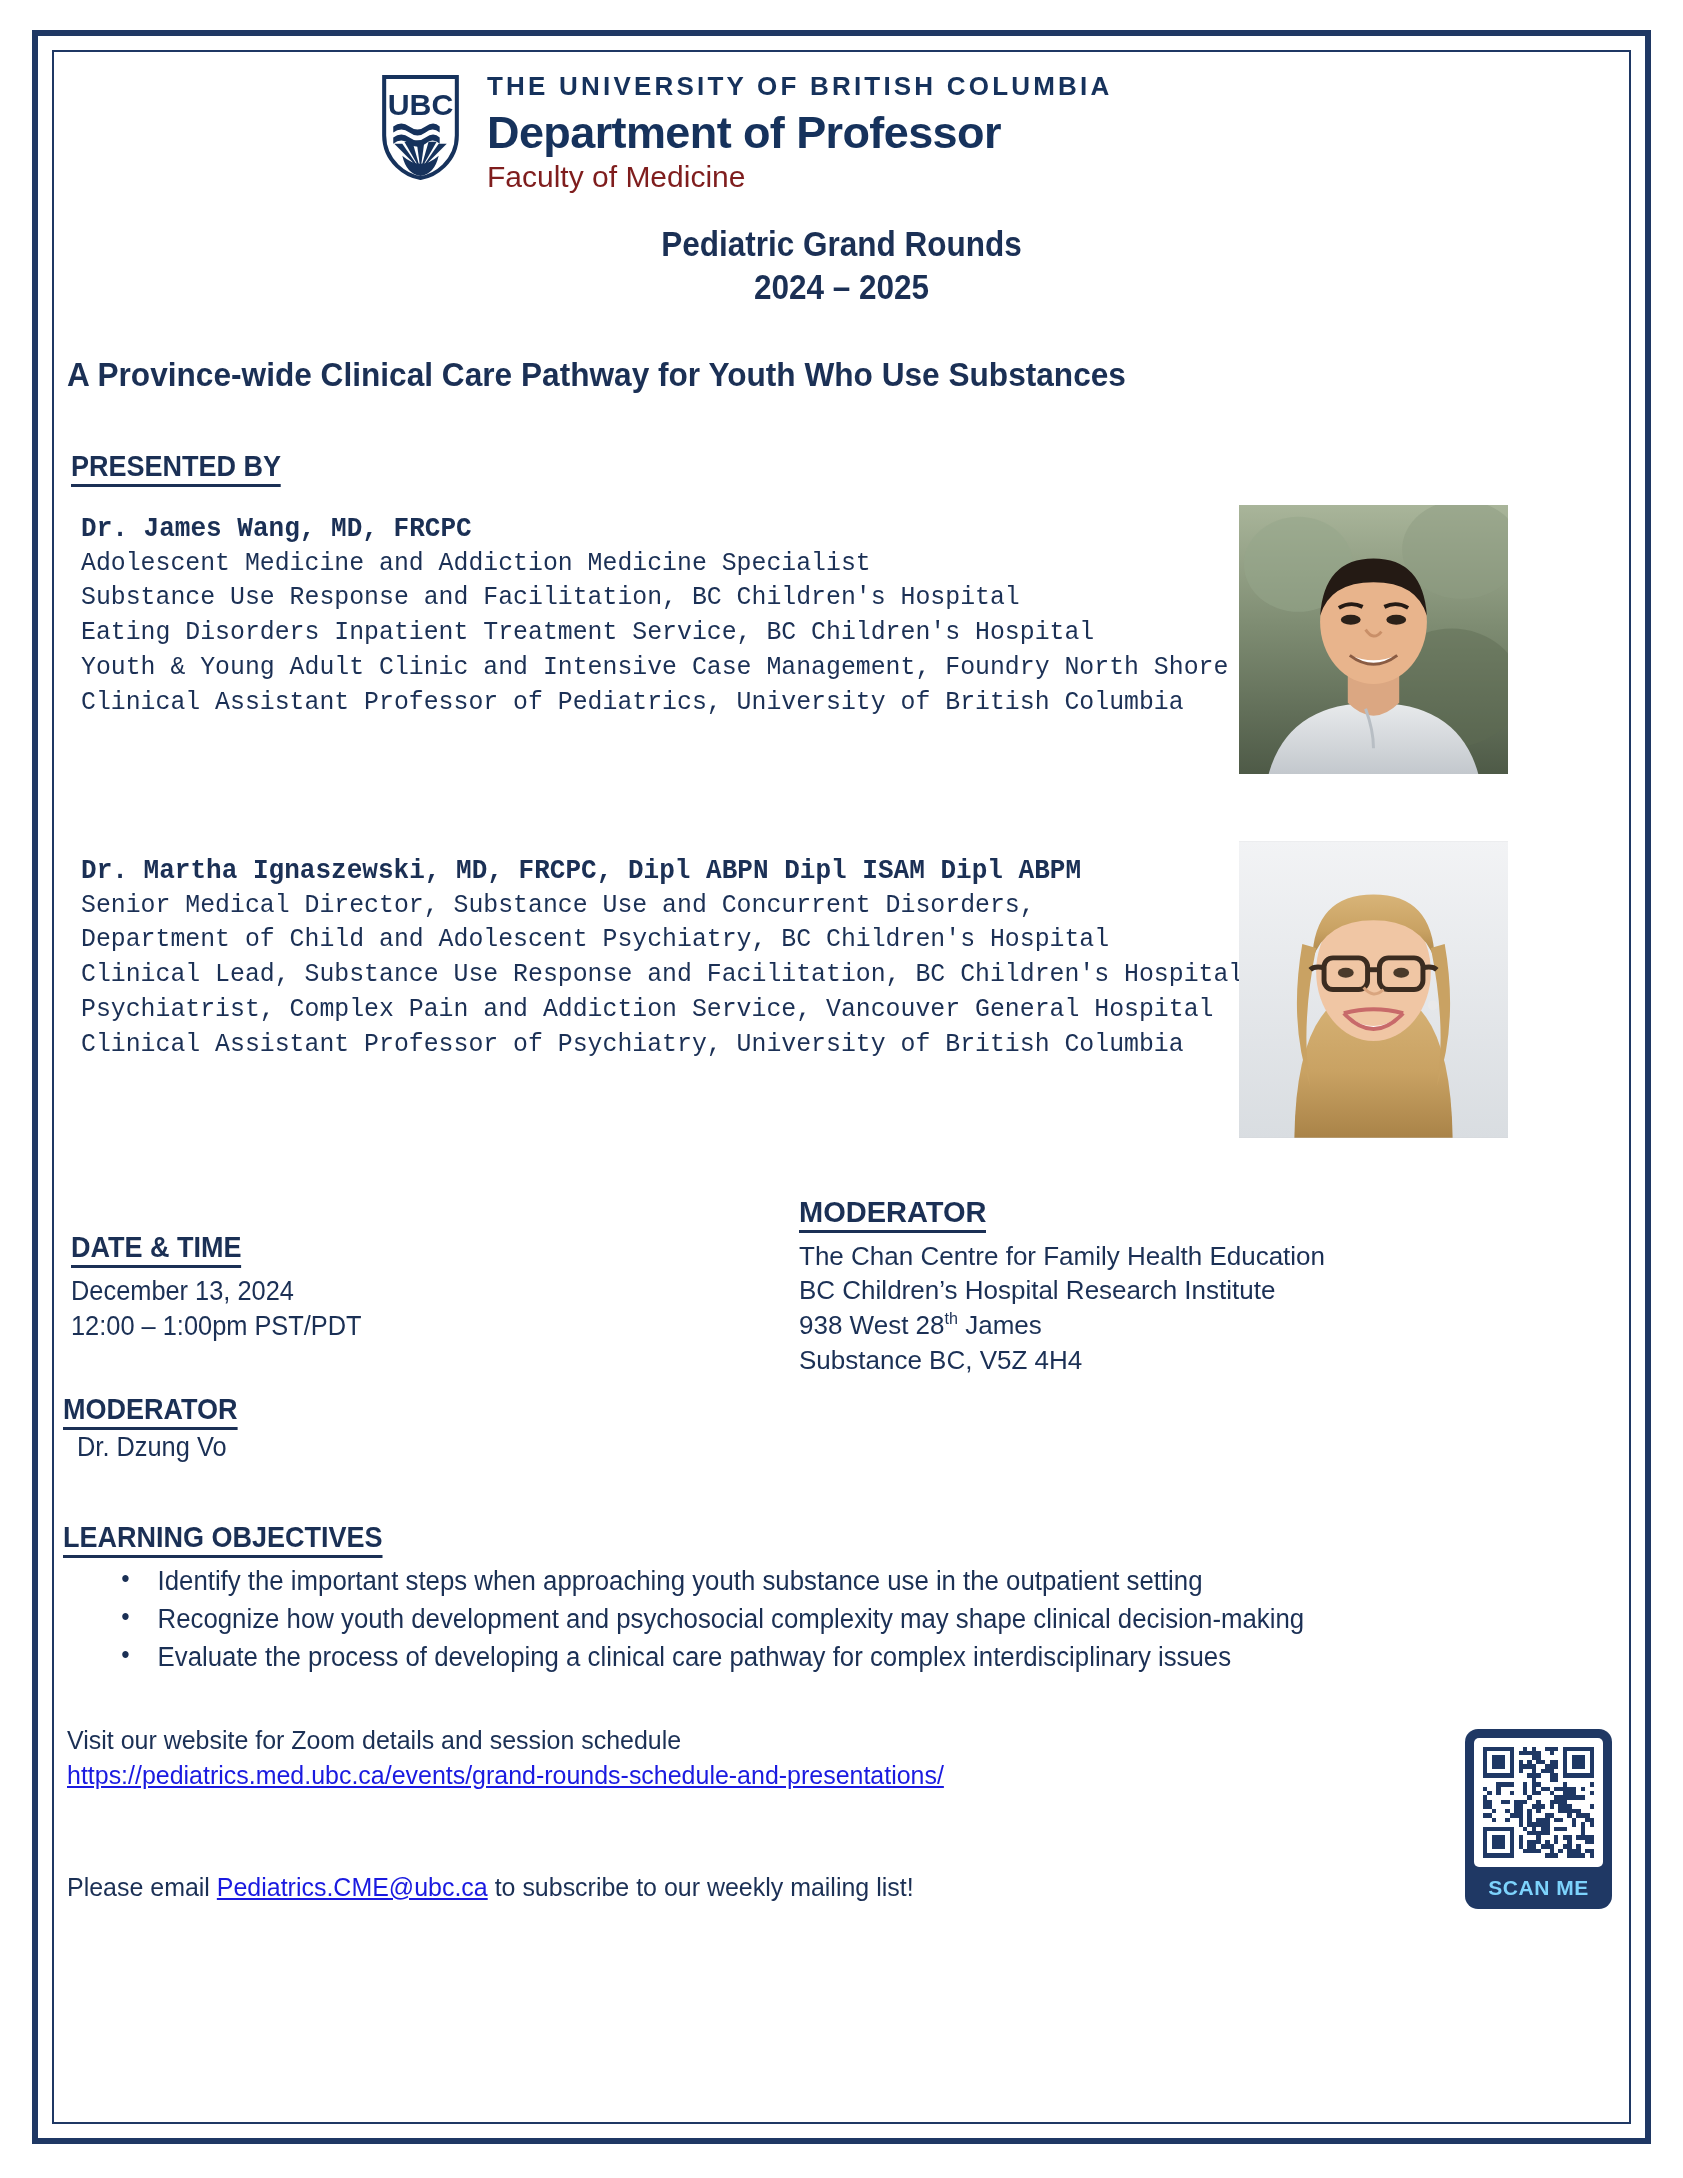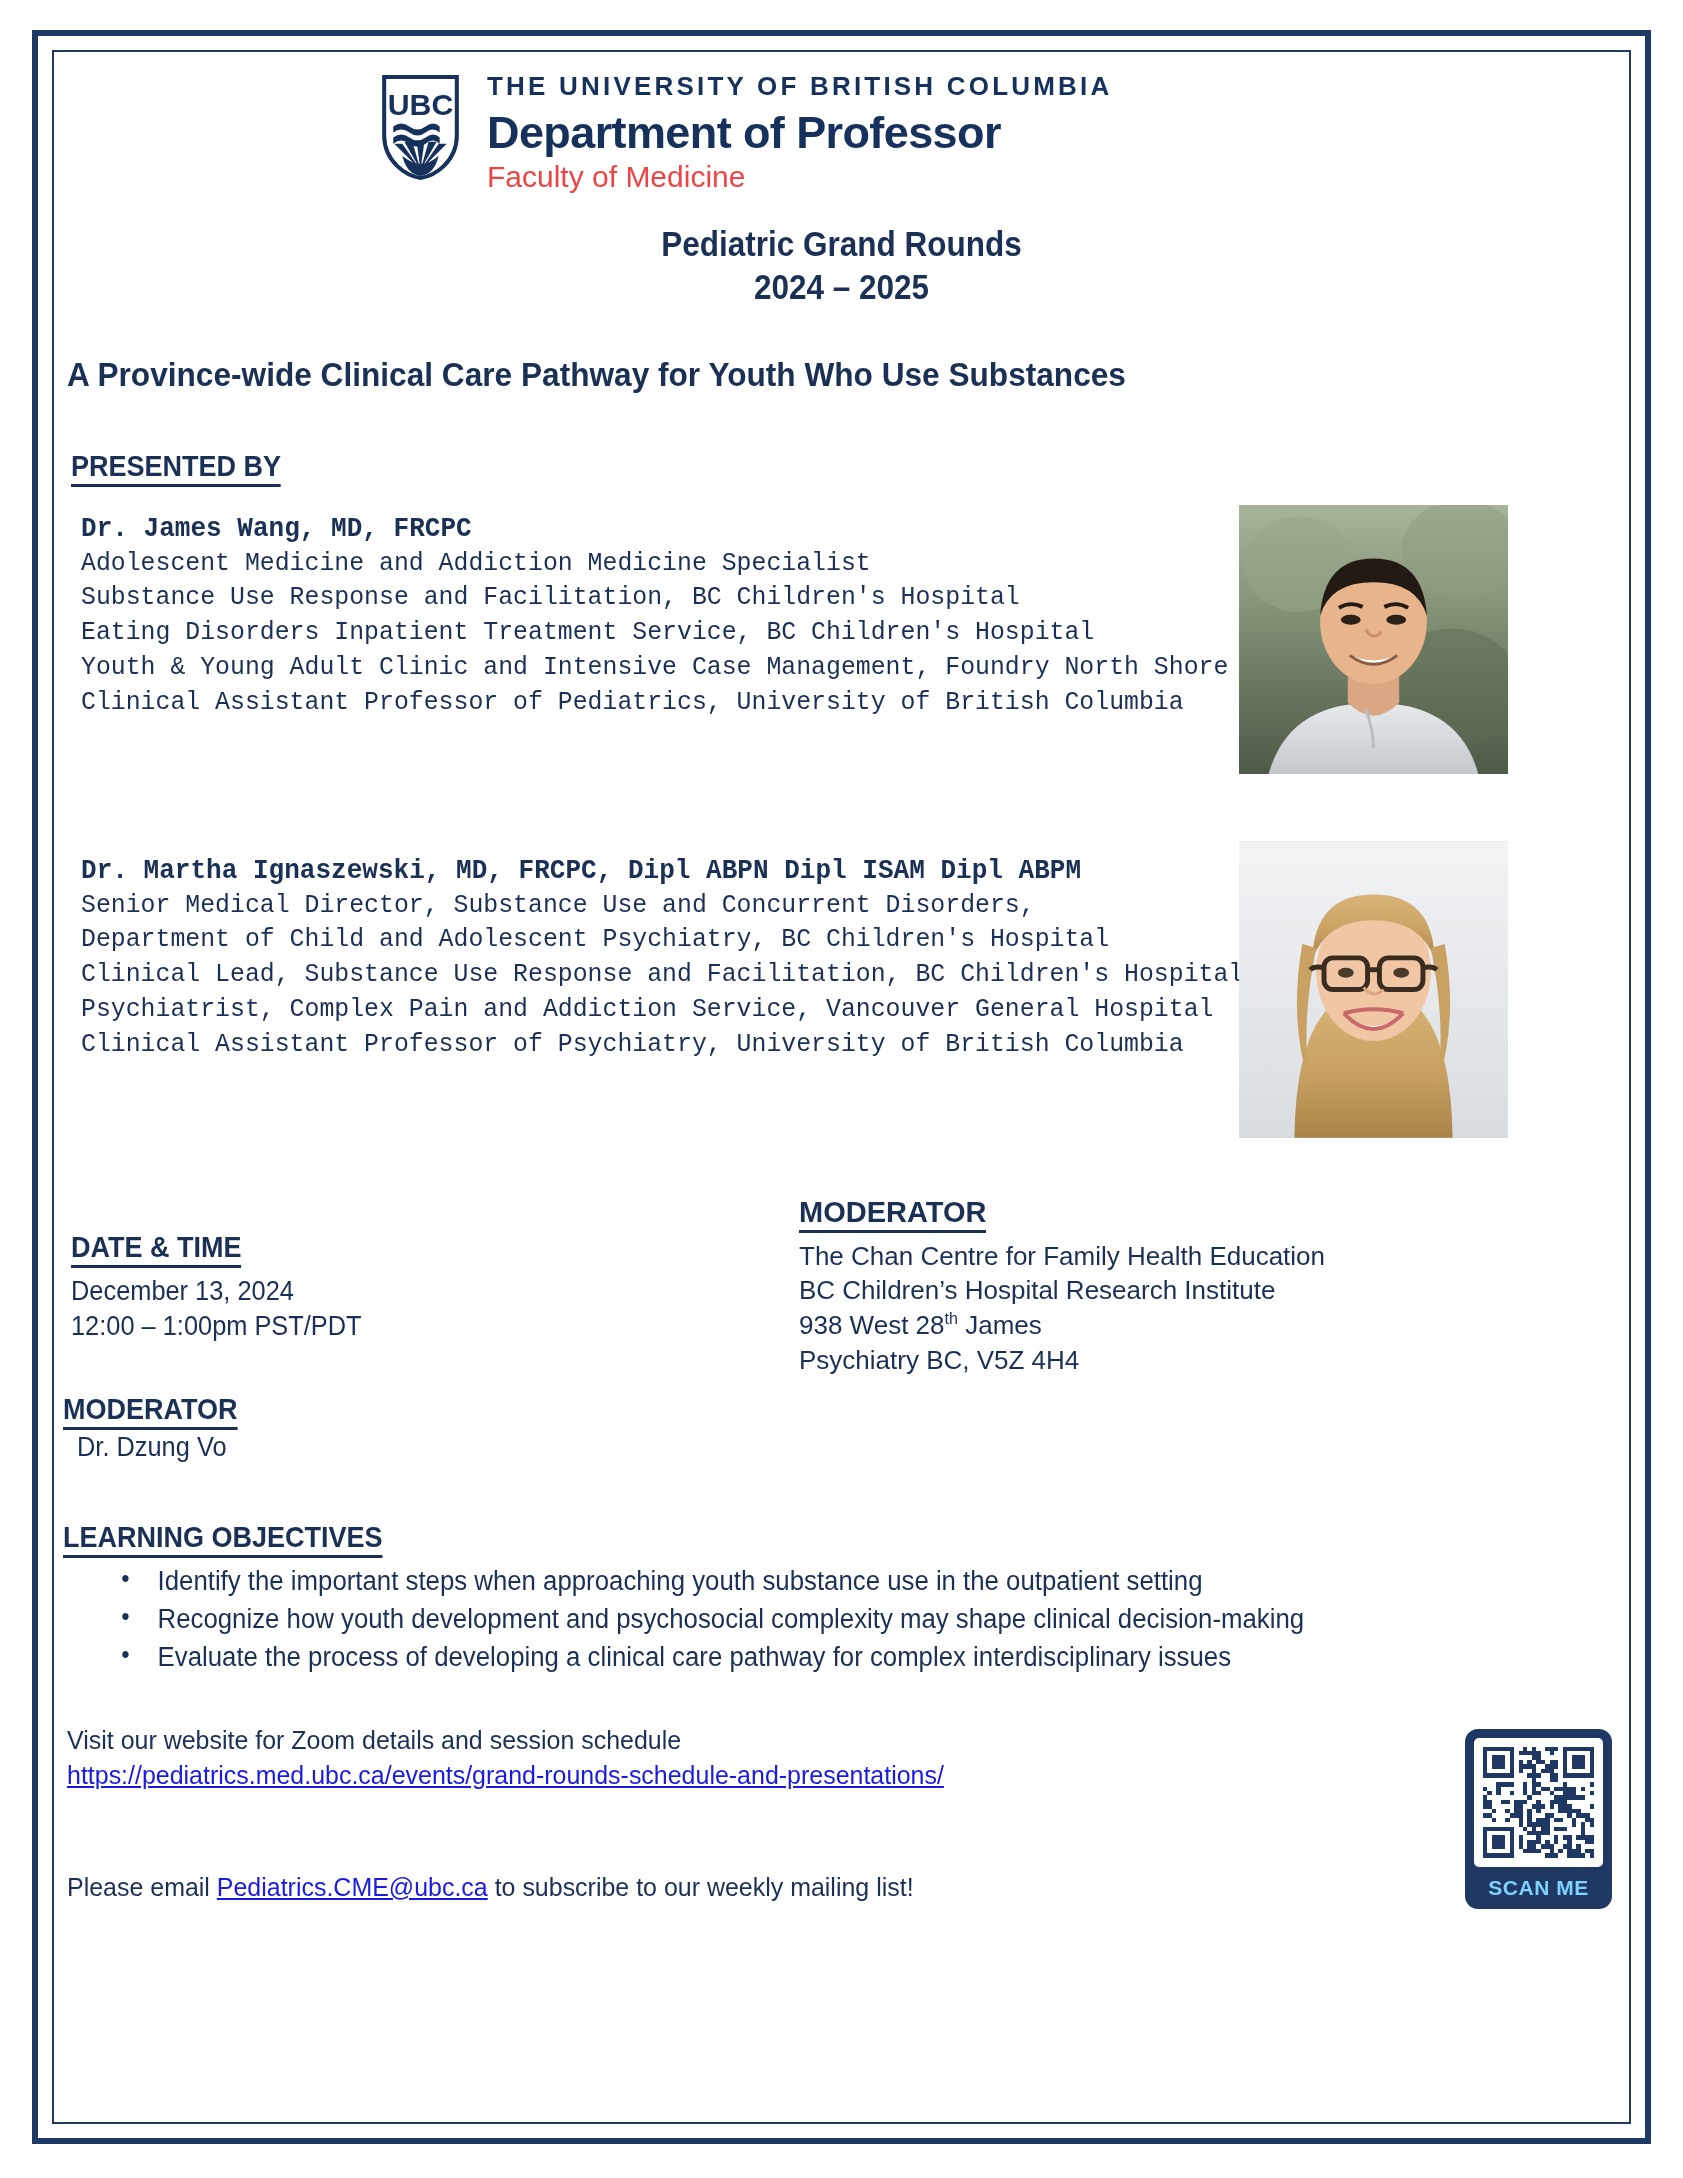--- a/index.html
+++ b/index.html
@@ -58,21 +58,21 @@
     font-weight:700;
     letter-spacing:-0.6px;
     color:#16325c;
     margin-top:7px;
     line-height:1.05;
   }
   .fac-line{
     font-family:"Liberation Sans", sans-serif;
     font-size:30px;
     font-weight:400;
-    color:#ef4444;
+    color:#7f1d1d;
     margin-top:4px;
     line-height:1.1;
   }
 
   
   .pgr-title{
     text-align:center;
     font-size:35px;
     font-weight:700;
     color:#1b3055;
@@ -375,21 +375,21 @@
         <div class="sect-head">DATE &amp; TIME</div>
         <div class="info-line" style="margin-top:6px;">December 13, 2024</div>
         <div class="info-line">12:00 – 1:00pm PST/PDT</div>
       </div>
 
       <div class="col-loc">
         <div class="head-wide">MODERATOR</div>
         <div class="info-line-wide" style="margin-top:6px;">The Chan Centre for Family Health Education</div>
         <div class="info-line-wide">BC Children’s Hospital Research Institute</div>
         <div class="info-line-wide"><span>938 West 28</span><sup>th</sup><span> James</span></div>
-        <div class="info-line-wide">Psychiatry BC, V5Z 4H4</div>
+        <div class="info-line-wide">Substance BC, V5Z 4H4</div>
       </div>
     </div>
 
     <div class="moderator-wrap">
       <div class="sect-head">MODERATOR</div>
       <div class="mod-name">Dr. Dzung Vo</div>
     </div>
 
     <div class="obj-wrap">
       <div class="sect-head">LEARNING OBJECTIVES</div>

